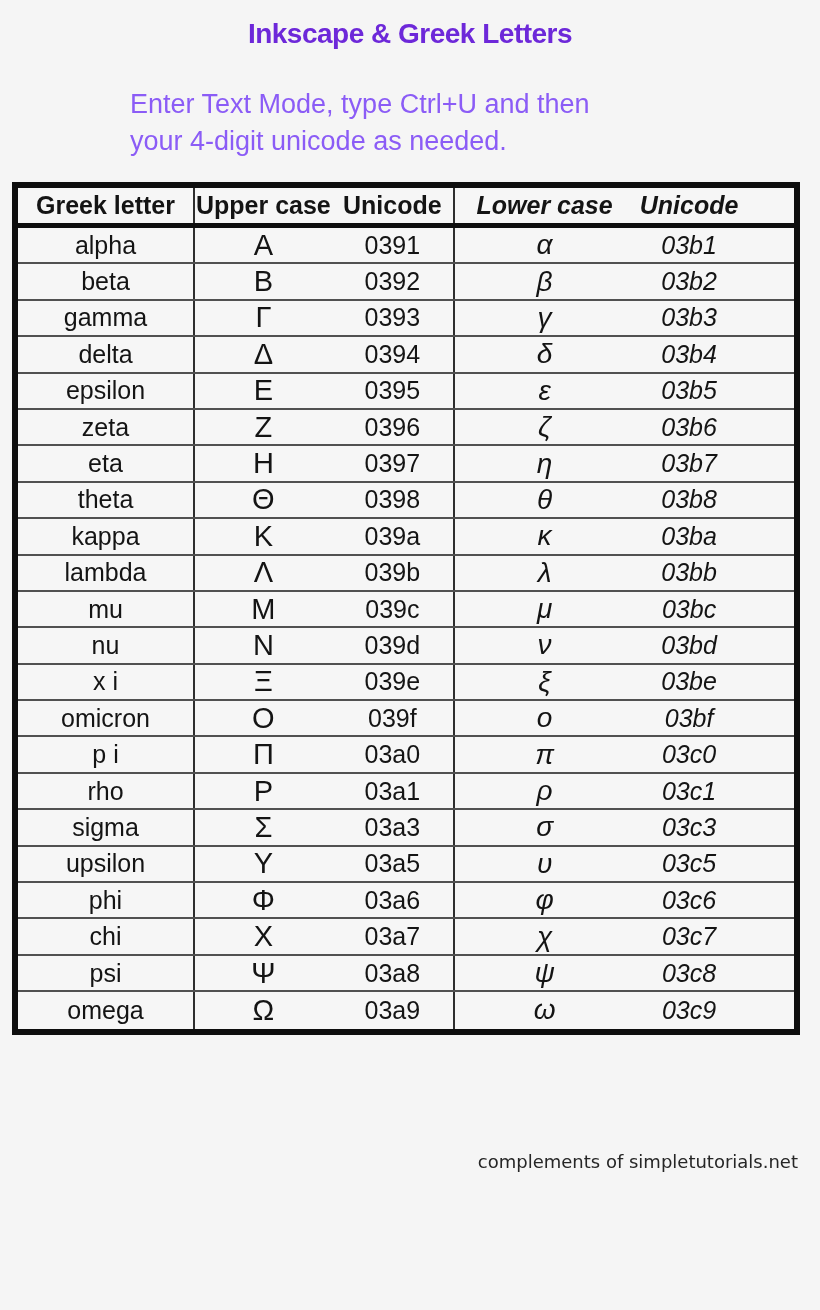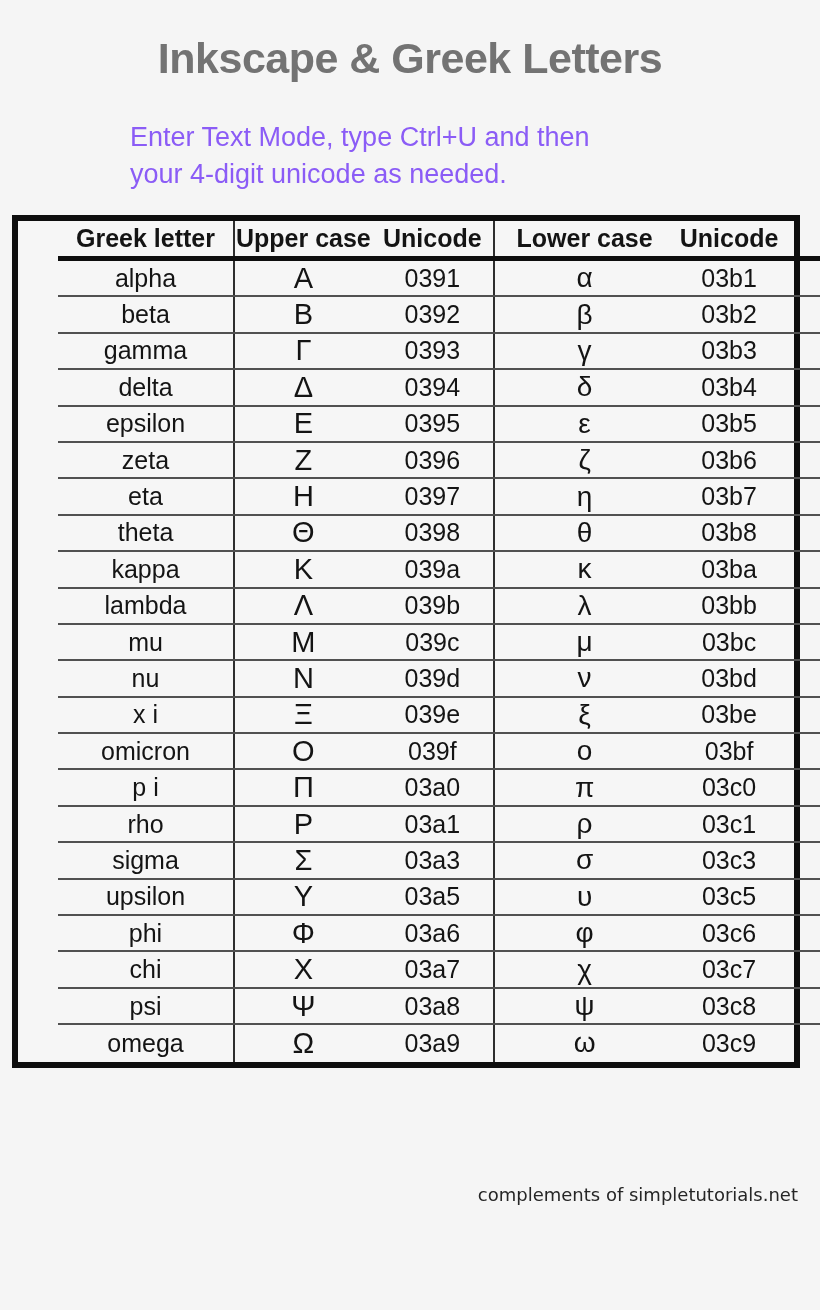--- a/index.html
+++ b/index.html
@@ -4,56 +4,55 @@
 <style>
   * { margin: 0; padding: 0; box-sizing: border-box; }
   html, body {
     width: 820px; height: 1310px;
     background: #f5f5f5;
     font-family: "Liberation Sans", sans-serif;
     color: #141414;
     overflow: hidden;
   }
   .page-title {
-    margin-top: 34px;
+    margin-top: 18px;
     text-align: center;
-    font-size: 43px;
+    font-size: 28px;
     font-weight: bold;
     letter-spacing: -0.5px;
-    color: #737373;
+    color: #6d28d9;
   }
   .subtitle {
     margin: 36px 0 0 130px;
     font-size: 27px;
     line-height: 37px;
     color: #8b5cf6;
   }
   .gtable {
     margin: 22px 20px 0 12px;
     width: 788px;
     border: 6px solid #0e0e0e;
     background: #f6f6f6;
-    padding-left: 40px;
   }
   .trow {
     display: flex;
     width: 776px;
   }
   .trow.header {
     height: 40px;
     border-bottom: 5px solid #0e0e0e;
     font-weight: bold;
     font-size: 25px;
   }
   .trow.body { height: 36.4px; border-bottom: 2px solid #515151; font-size: 25px; }
   .trow.body:last-child { border-bottom: none; border-radius: 7px; }
   .cell { display: flex; align-items: center; justify-content: center; }
   .c-name { width: 175px; }
   .c-group2 { width: 260px; border-left: 2px solid #2e2e2e; display: flex; }
-  .c-group3 { width: 291px; border-left: 2px solid #2e2e2e; display: flex; }
+  .c-group3 { width: 291px; border-left: 2px solid #2e2e2e; display: flex; font-style: italic; }
   .c-group2 .sub-letter { width: 53%; }
   .c-group2 .sub-code   { width: 47%; }
   .c-group3 .sub-letter { width: 62%; }
   .c-group3 .sub-code   { width: 38%; }
   .sub-letter, .sub-code { display: flex; align-items: center; justify-content: center; }
   .glyph-upper { font-size: 29px; }
   .glyph-lower { font-size: 28px; }
   .code { font-size: 25px; }
   .footer-credit {
     margin: 116px 22px 0 0;

